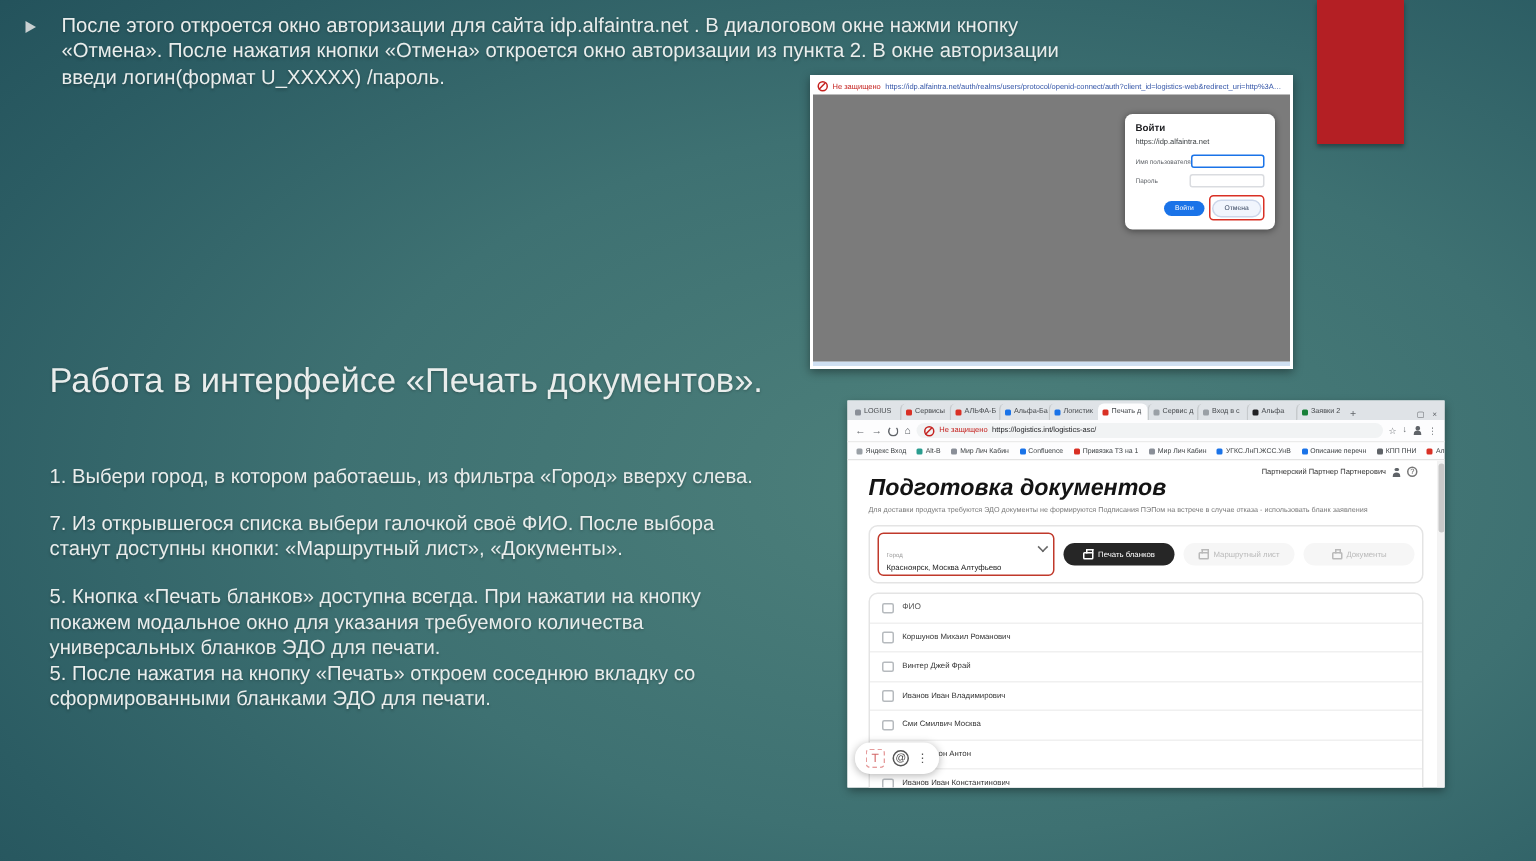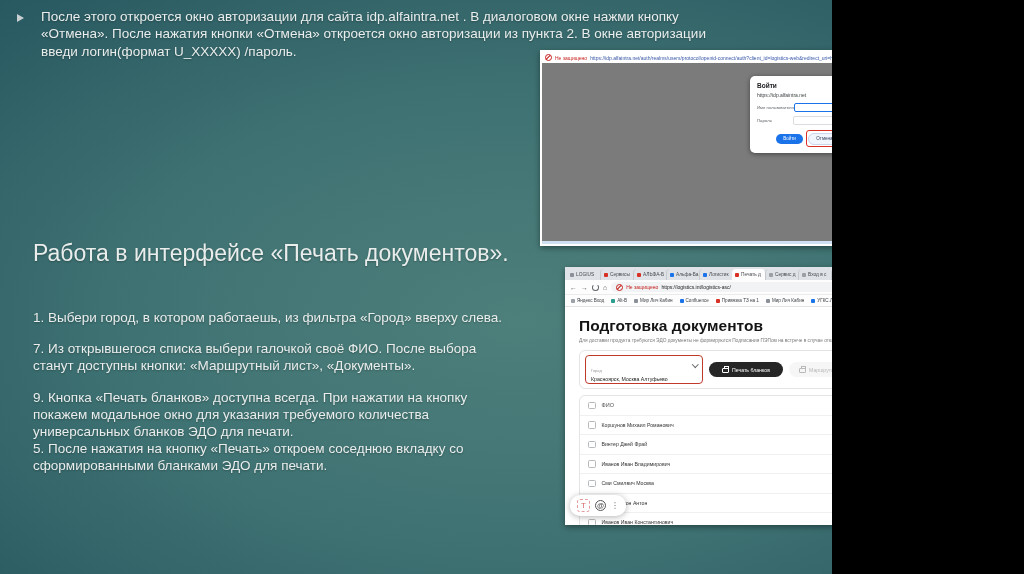--- a/index.html
+++ b/index.html
@@ -1,16 +1,16 @@
 <!DOCTYPE html>
 <html><head>
 <meta charset="utf-8">
 <style>
   html,body{margin:0;padding:0;background:#000;}
-  .slide{position:relative;width:832px;height:574px;overflow:hidden;
+  .slide{position:relative;width:1024px;height:574px;overflow:hidden;
     font-family:"Liberation Sans",sans-serif;
     background:radial-gradient(ellipse 980px 560px at 62% 56%, #4d807b 0%, #3e7172 42%, #2b5c63 72%, #1d4a55 100%);}
   .slide-text{color:#e9edec;text-shadow:0 1px 2px rgba(0,0,0,.28);}
 
   
   .bullet-tri{position:absolute;left:17px;top:14px;width:0;height:0;
     border-left:7px solid #c9d0d1;border-top:4.5px solid transparent;border-bottom:4.5px solid transparent;}
   .lead{position:absolute;left:41px;top:8px;width:700px;font-size:13.5px;line-height:17.3px;}
   .h-title{position:absolute;left:33px;top:240px;font-size:23px;font-weight:400;}
   .sub{position:absolute;left:33px;top:272px;width:400px;font-size:14.5px;line-height:18px;}
@@ -67,21 +67,21 @@
   .person::before{content:"";position:absolute;top:0;left:50%;transform:translateX(-50%);width:2.6px;height:2.6px;border-radius:50%;background:#5f6368;}
   .person::after{content:"";position:absolute;bottom:0;left:50%;transform:translateX(-50%);width:5px;height:2.6px;border-radius:2.5px 2.5px 0 0;background:#5f6368;}
   .vdots{font-size:6px;color:#5f6368;}
   .s2-bookmarks{height:11px;background:#fdfdfe;border-bottom:1px solid #e3e3e3;display:flex;align-items:center;gap:7px;
     padding:0 6px;font-size:4.6px;color:#3c4043;white-space:nowrap;overflow:hidden;flex:0 0 auto;}
   .bm{display:flex;align-items:center;gap:2px;flex:0 0 auto;}
   .bmfav{width:4px;height:4px;border-radius:1px;}
   .s2-body{position:relative;flex:1;background:#fff;padding:2px 14px;box-sizing:border-box;overflow:hidden;}
   .userline{position:absolute;right:18px;top:4px;display:flex;align-items:center;gap:4px;font-size:5px;color:#333;}
   .qmark{width:7px;height:7px;border:1px solid #777;border-radius:50%;font-size:5px;color:#555;display:flex;align-items:center;justify-content:center;box-sizing:border-box;}
-  .pgtitle{font-size:15.5px;font-weight:bold;color:#141414;margin:8px 0 3px 0;}
+  .pgtitle{font-size:15.5px;font-weight:bold;color:#141414;margin:8px 0 3px 0;font-style:italic;}
   .pgsub{font-size:4.8px;color:#7a7a7a;margin-bottom:7px;}
   .toolbar{display:flex;align-items:center;gap:6px;border:1px solid #e4e4e4;border-radius:6px;padding:4px 5px;background:#fff;}
   .city{width:118px;flex:0 0 auto;border:1.6px solid #c0392b;border-radius:4px;padding:1.5px 5px;position:relative;box-sizing:border-box;}
   .city-label{font-size:4px;color:#9a9a9a;}
   .city-value{font-size:5.2px;color:#222;white-space:nowrap;overflow:hidden;}
   .chev{position:absolute;right:5px;top:6px;width:3.5px;height:3.5px;border-right:1px solid #666;border-bottom:1px solid #666;transform:rotate(45deg);}
   .tbtn{flex:1;height:15px;border-radius:8px;font-size:5.2px;display:flex;align-items:center;justify-content:center;gap:3px;white-space:nowrap;}
   .tbtn-dark{background:#262626;color:#fff;}
   .tbtn-light{background:#f6f6f6;color:#b9b9b9;}
   .prn{width:5px;height:3.5px;border:1px solid currentColor;border-radius:1px;position:relative;margin-top:1.5px;flex:0 0 auto;}
@@ -108,21 +108,21 @@
 
   <div class="red-accent"></div>
 
   <div class="bullet-tri"></div>
   <div class="lead slide-text">После этого откроется окно авторизации для сайта idp.alfaintra.net . В диалоговом окне нажми кнопку «Отмена». После нажатия кнопки «Отмена» откроется окно авторизации из пункта 2. В окне авторизации введи логин(формат U_XXXXX) /пароль.</div>
 
   <div class="h-title slide-text">Работа в интерфейсе «Печать документов».</div>
   <div class="steps slide-text">
     <p class="gap">1. Выбери город, в котором работаешь, из фильтра «Город» вверху слева.</p>
     <p class="gap">7. Из открывшегося списка выбери галочкой своё ФИО. После выбора станут доступны кнопки: «Маршрутный лист», «Документы».</p>
-    <p>9. Кнопка «Печать бланков» доступна всегда. При нажатии на кнопку покажем модальное окно для указания требуемого количества универсальных бланков ЭДО для печати.</p>
+    <p>5. Кнопка «Печать бланков» доступна всегда. При нажатии на кнопку покажем модальное окно для указания требуемого количества универсальных бланков ЭДО для печати.</p>
     <p>5. После нажатия на кнопку «Печать» откроем соседнюю вкладку со сформированными бланками ЭДО для печати.</p>
   </div>
 
   <div class="shot1">
     <div class="s1-bar">
       <span class="nosec-ico"></span>
       <span class="s1-sec">Не защищено</span>
       <span class="s1-url">https://idp.alfaintra.net/auth/realms/users/protocol/openid-connect/auth?client_id=logistics-web&amp;redirect_uri=http%3A%2F%2Flogistics</span>
     </div>
     <div class="s1-page">

